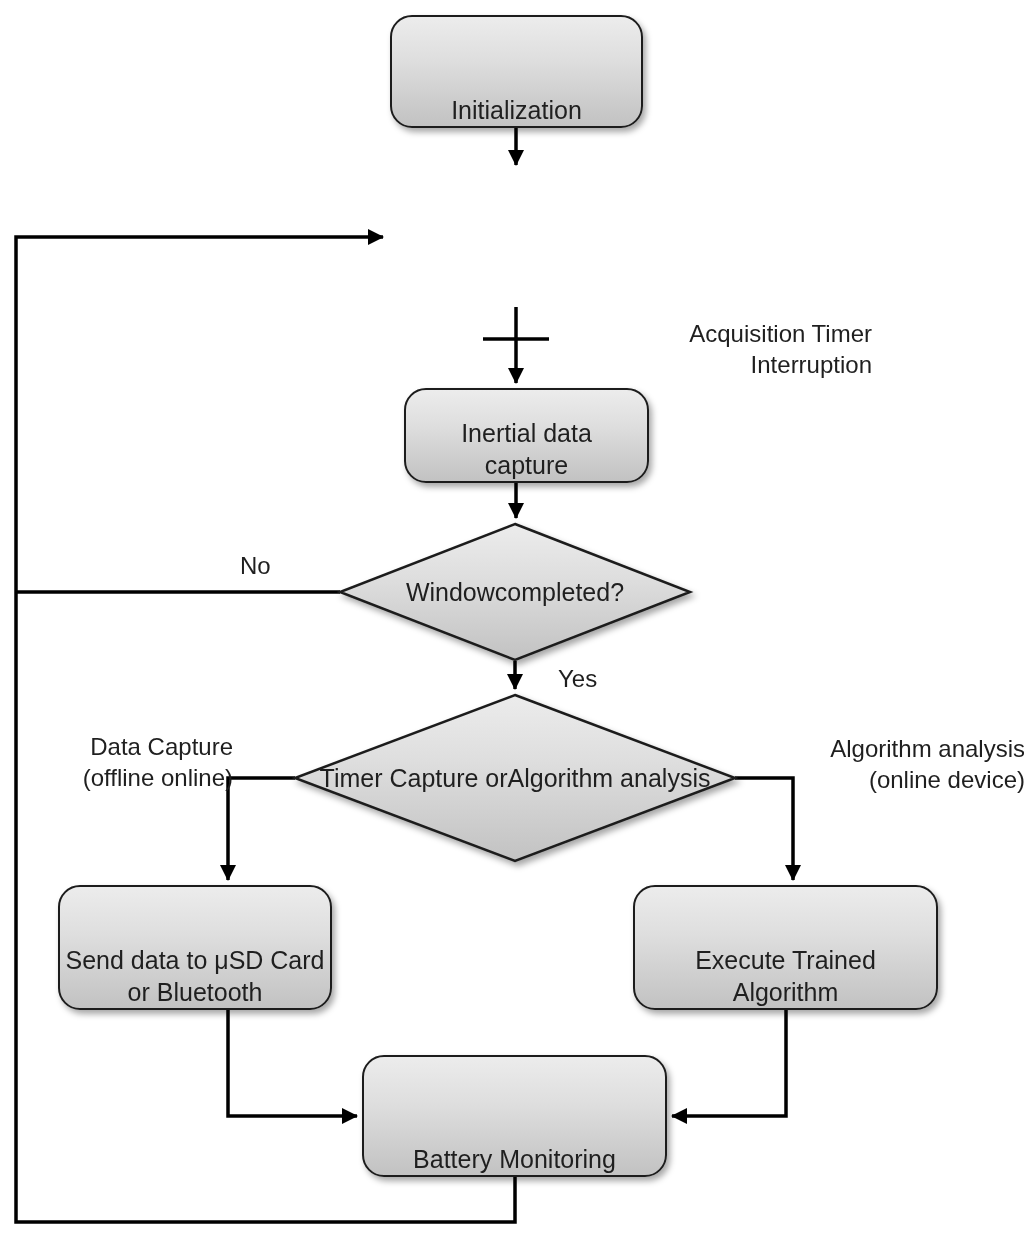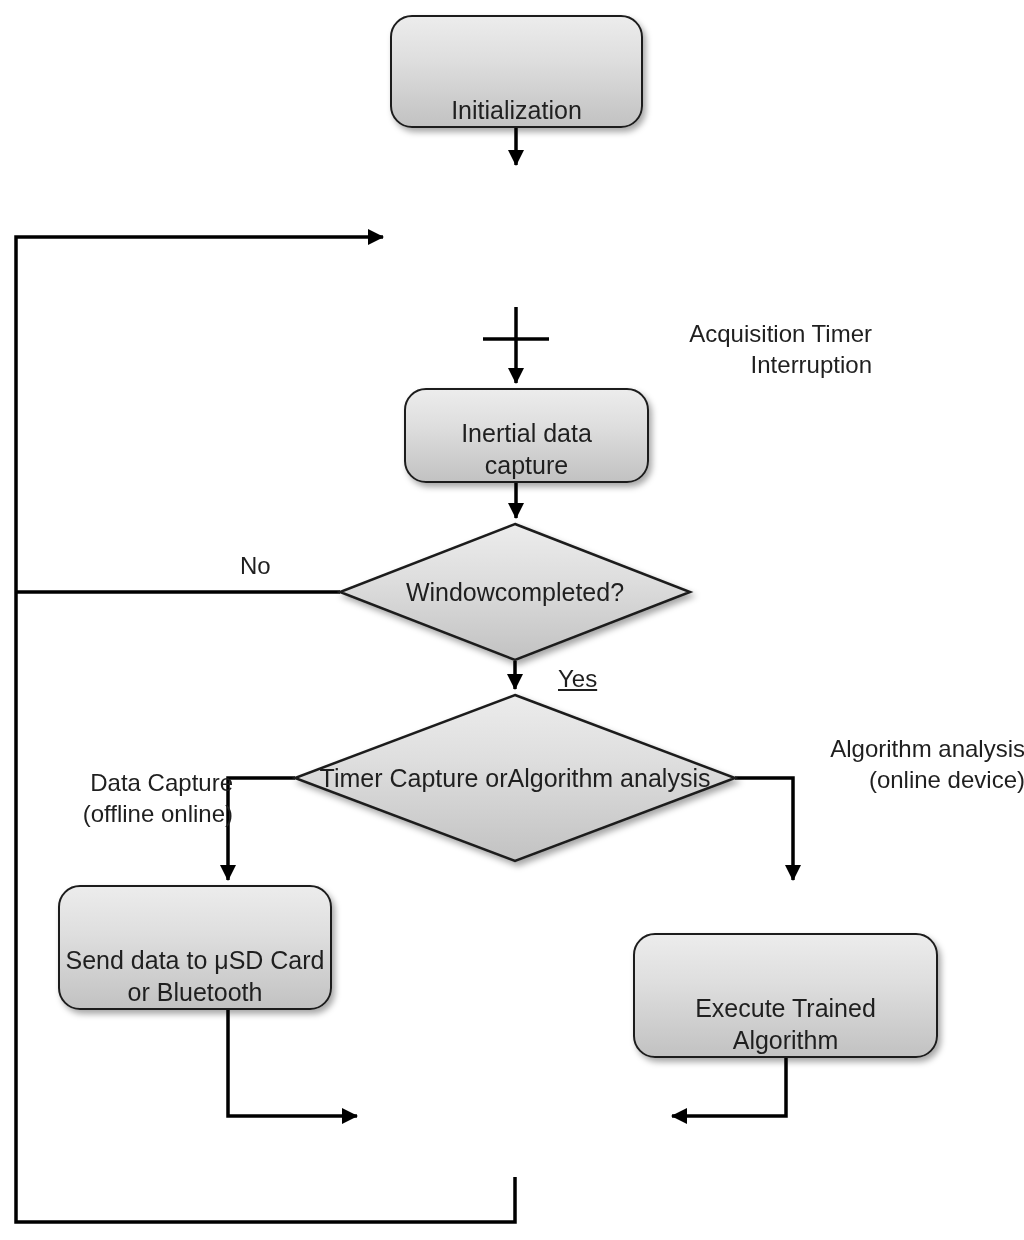--- a/index.html
+++ b/index.html
@@ -79,36 +79,39 @@
   <div class="dtext" style="left:355px; top:740px; width:320px; height:76px;">
     <div>Timer Capture or</div>
     <div>Algorithm analysis</div>
   </div>
 
   <div class="box" style="left:58px; top:885px; width:274px; height:125px;">
     <div>Send data to μSD Card</div>
     <div>or Bluetooth</div>
   </div>
 
-  <div class="box" style="left:633px; top:885px; width:305px; height:125px;margin-top:48px;">
+  <div class="box" style="left:633px; top:885px; width:305px; height:125px;">
     <div>Execute Trained</div>
     <div>Algorithm</div>
   </div>
 
+  <div class="box" style="left:362px; top:1055px; width:305px; height:122px;">
+    <div>Battery Monitoring</div>
+  </div>
 
   <div class="elabel" style="left:640px; top:318px; width:232px;">
     <div>Acquisition Timer</div>
     <div>Interruption</div>
   </div>
 
   <div class="elabel" style="left:240px; top:550px;">No</div>
 
-  <div class="elabel" style="left:558px; top:663px;text-decoration:underline;">Yes</div>
+  <div class="elabel" style="left:558px; top:663px;">Yes</div>
 
-  <div class="elabel" style="left:28px; top:731px; width:205px;margin-top:36px;">
+  <div class="elabel" style="left:28px; top:731px; width:205px;">
     <div>Data Capture</div>
     <div>(offline online)</div>
   </div>
 
   <div class="elabel" style="left:790px; top:733px; width:235px;">
     <div>Algorithm analysis</div>
     <div>(online device)</div>
   </div>
 
 </div>

